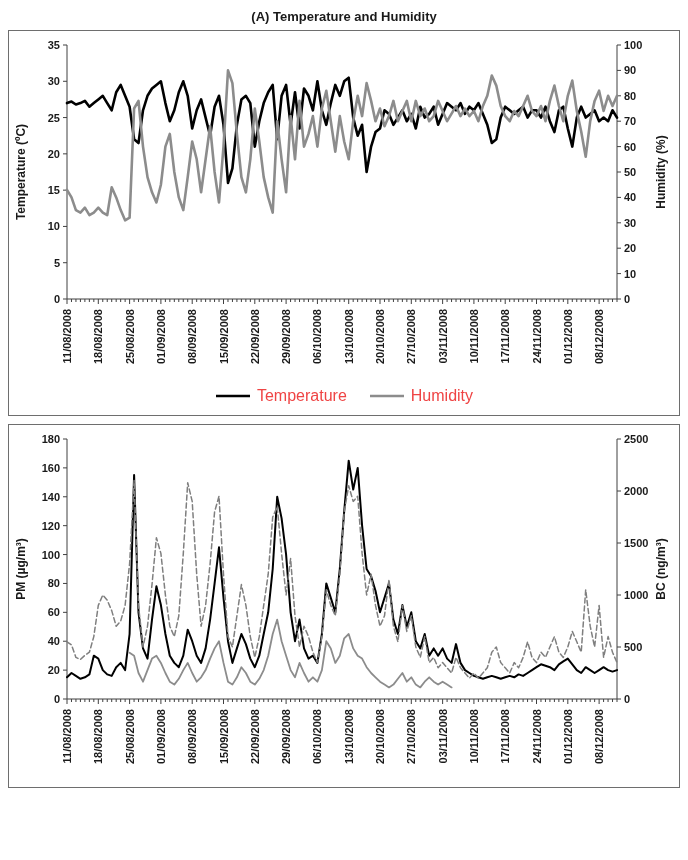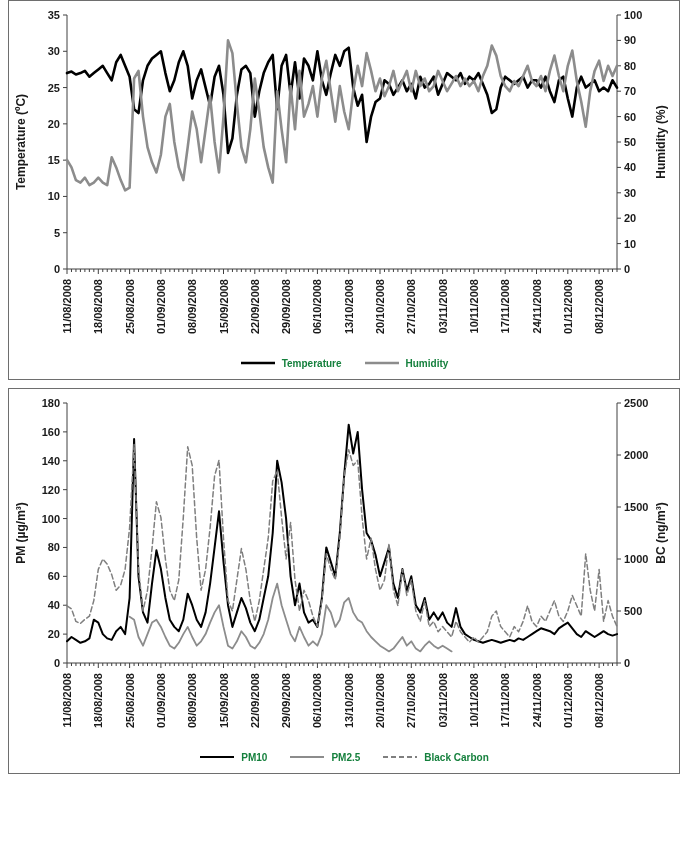--- a/index.html
+++ b/index.html
@@ -25,30 +25,31 @@
   }
   .legend {
     display: flex;
     justify-content: center;
     align-items: center;
     gap: 22px;
     padding: 0 0 10px 0;
   }
   .legend-item { display: flex; align-items: center; gap: 6px; }
   .legend-label {
-    font-size: 10px;
-    font-weight: bold;
-    color: #15803d;
+    font-size: 16px;
+    font-weight: normal;
+    color: #ef4444;
   }
   svg text { font-family: "Liberation Sans", sans-serif; }
 </style>
 </head>
 <body>
 
 <div class="chart-block">
+  <div class="chart-title">(A) Temperature and Humidity</div>
   <div class="panel">
     <svg id="chart-0" width="668" height="352">
         <line x1="58" y1="14" x2="58" y2="268" stroke="#404040"></line>
         <line x1="608" y1="14" x2="608" y2="268" stroke="#404040"></line>
         <line x1="58" y1="268" x2="608" y2="268" stroke="#404040"></line>
         <line x1="54" y1="268" x2="58" y2="268" stroke="#404040"></line>
         <text x="51" y="272" text-anchor="end" font-size="11" font-weight="bold" fill="#1a1a1a">0</text>
         <line x1="54" y1="231.71428571428572" x2="58" y2="231.71428571428572" stroke="#404040"></line>
         <text x="51" y="235.71428571428572" text-anchor="end" font-size="11" font-weight="bold" fill="#1a1a1a">5</text>
         <line x1="54" y1="195.42857142857144" x2="58" y2="195.42857142857144" stroke="#404040"></line>
@@ -428,34 +429,14 @@
         <line x1="594.5853658536586" y1="274" x2="594.5853658536586" y2="277" stroke="#404040"></line>
         <line x1="599.0569105691058" y1="274" x2="599.0569105691058" y2="277" stroke="#404040"></line>
         <line x1="603.5284552845528" y1="274" x2="603.5284552845528" y2="277" stroke="#404040"></line>
         <line x1="608" y1="274" x2="608" y2="277" stroke="#404040"></line>
         <text x="16" y="144" text-anchor="middle" font-size="12" font-weight="bold" fill="#1a1a1a" transform="rotate(-90 16 144)">PM (µg/m³)</text>
         <text x="656" y="144" text-anchor="middle" font-size="12" font-weight="bold" fill="#1a1a1a" transform="rotate(-90 656 144)">BC (ng/m³)</text>
         <path d="M58.0 252.3L62.5 248.0L66.9 250.9L71.4 253.8L75.9 252.3L80.4 249.4L84.8 230.7L89.3 233.6L93.8 245.1L98.2 249.4L102.7 250.9L107.2 242.2L111.7 237.9L116.1 245.1L120.6 209.0L125.1 50.1L129.5 187.3L134.0 223.4L138.5 233.6L143.0 194.6L147.4 161.3L151.9 180.1L156.4 209.0L160.8 230.7L165.3 237.9L169.8 242.2L174.3 230.7L178.7 204.7L183.2 216.2L187.7 230.7L192.1 237.9L196.6 223.4L201.1 194.6L205.6 158.4L210.0 122.3L214.5 172.9L219.0 216.2L223.4 237.9L227.9 223.4L232.4 209.0L236.9 219.1L241.3 233.6L245.8 242.2L250.3 230.7L254.7 209.0L259.2 187.3L263.7 144.0L268.2 71.8L272.6 93.4L277.1 129.6L281.6 187.3L286.0 216.2L290.5 194.6L295.0 223.4L299.5 233.6L303.9 230.7L308.4 237.9L312.9 209.0L317.3 158.4L321.8 172.9L326.3 187.3L330.8 144.0L335.2 86.2L339.7 35.7L344.2 64.6L348.7 42.9L353.1 100.7L357.6 144.0L362.1 151.2L366.5 165.7L371.0 187.3L375.5 172.9L380.0 158.4L384.4 194.6L388.9 209.0L393.4 180.1L397.8 201.8L402.3 187.3L406.8 216.2L411.3 223.4L415.7 209.0L420.2 230.7L424.7 223.4L429.1 230.7L433.6 223.4L438.1 233.6L442.6 237.9L447.0 219.1L451.5 237.9L456.0 245.1L460.4 248.0L464.9 250.9L469.4 252.3L473.9 253.8L478.3 252.3L482.8 250.9L487.3 252.3L491.7 253.8L496.2 252.3L500.7 250.9L505.2 252.3L509.6 249.4L514.1 250.9L518.6 248.0L523.0 245.1L527.5 242.2L532.0 239.3L536.5 240.8L540.9 242.2L545.4 245.1L549.9 239.3L554.3 236.4L558.8 233.6L563.3 239.3L567.8 245.1L572.2 248.0L576.7 242.2L581.2 245.1L585.6 248.0L590.1 245.1L594.6 242.2L599.1 245.1L603.5 246.6L608.0 245.1" fill="none" stroke="#000000" stroke-width="2" stroke-linejoin="round" stroke-linecap="round"></path>
         <path d="M120.6 227.8L125.1 230.7L129.5 248.0L134.0 256.7L138.5 245.1L143.0 233.6L147.4 230.7L151.9 237.9L156.4 248.0L160.8 256.7L165.3 259.6L169.8 253.8L174.3 245.1L178.7 237.9L183.2 248.0L187.7 256.7L192.1 252.3L196.6 245.1L201.1 233.6L205.6 223.4L210.0 216.2L214.5 237.9L219.0 256.7L223.4 259.6L227.9 252.3L232.4 242.2L236.9 248.0L241.3 256.7L245.8 259.6L250.3 253.8L254.7 245.1L259.2 230.7L263.7 209.0L268.2 194.6L272.6 216.2L277.1 230.7L281.6 245.1L286.0 252.3L290.5 237.9L295.0 248.0L299.5 256.7L303.9 252.3L308.4 256.7L312.9 245.1L317.3 216.2L321.8 223.4L326.3 237.9L330.8 230.7L335.2 213.3L339.7 209.0L344.2 223.4L348.7 230.7L353.1 233.6L357.6 242.2L362.1 248.0L366.5 252.3L371.0 256.7L375.5 259.6L380.0 262.4L384.4 259.6L388.9 253.8L393.4 248.0L397.8 256.7L402.3 252.3L406.8 259.6L411.3 262.4L415.7 256.7L420.2 252.3L424.7 256.7L429.1 259.6L433.6 256.7L438.1 259.6L442.6 262.4" fill="none" stroke="#8c8c8c" stroke-width="1.8" stroke-linejoin="round" stroke-linecap="round"></path>
         <path d="M58.0 216.8L62.5 219.9L66.9 232.4L71.4 234.5L75.9 230.3L80.4 227.2L84.8 211.6L89.3 180.4L93.8 170.0L98.2 175.2L102.7 185.6L107.2 201.2L111.7 196.0L116.1 180.4L120.6 138.8L125.1 55.6L129.5 180.4L134.0 222.0L138.5 201.2L143.0 159.6L147.4 112.8L151.9 128.4L156.4 170.0L160.8 201.2L165.3 211.6L169.8 190.8L174.3 128.4L178.7 57.7L183.2 76.4L187.7 149.2L192.1 201.2L196.6 180.4L201.1 138.8L205.6 86.8L210.0 71.2L214.5 149.2L219.0 211.6L223.4 222.0L227.9 190.8L232.4 159.6L236.9 180.4L241.3 211.6L245.8 232.4L250.3 211.6L254.7 180.4L259.2 149.2L263.7 92.0L268.2 81.6L272.6 128.4L277.1 170.0L281.6 133.6L286.0 190.8L290.5 222.0L295.0 201.2L299.5 211.6L303.9 227.2L308.4 237.6L312.9 211.6L317.3 164.8L321.8 180.4L326.3 190.8L330.8 149.2L335.2 86.8L339.7 60.8L344.2 76.4L348.7 71.2L353.1 128.4L357.6 170.0L362.1 149.2L366.5 180.4L371.0 201.2L375.5 190.8L380.0 154.4L384.4 201.2L388.9 216.8L393.4 180.4L397.8 206.4L402.3 190.8L406.8 222.0L411.3 232.4L415.7 211.6L420.2 237.6L424.7 232.4L429.1 242.8L433.6 237.6L438.1 242.8L442.6 248.0L447.0 232.4L451.5 242.8L456.0 248.0L460.4 253.2L464.9 248.0L469.4 253.2L473.9 248.0L478.3 242.8L482.8 227.2L487.3 222.0L491.7 237.6L496.2 242.8L500.7 248.0L505.2 237.6L509.6 242.8L514.1 232.4L518.6 216.8L523.0 232.4L527.5 237.6L532.0 227.2L536.5 232.4L540.9 222.0L545.4 211.6L549.9 227.2L554.3 232.4L558.8 222.0L563.3 206.4L567.8 216.8L572.2 227.2L576.7 164.8L581.2 201.2L585.6 222.0L590.1 180.4L594.6 232.4L599.1 211.6L603.5 227.2L608.0 237.6" fill="none" stroke="#7f7f7f" stroke-width="1.5" stroke-linejoin="round" stroke-linecap="round" stroke-dasharray="5 3"></path>
       </svg>
-    <div class="legend">
-      <div class="legend-item">
-        <svg class="legend-swatch" width="36" height="12">
-            <line x1="1" y1="6" x2="35" y2="6" stroke="#000000" stroke-width="2.2"></line>
-          </svg>
-        <span class="legend-label">PM10</span>
-      </div>
-      <div class="legend-item">
-        <svg class="legend-swatch" width="36" height="12">
-            <line x1="1" y1="6" x2="35" y2="6" stroke="#8c8c8c" stroke-width="2.2"></line>
-          </svg>
-        <span class="legend-label">PM2.5</span>
-      </div>
-      <div class="legend-item">
-        <svg class="legend-swatch" width="36" height="12">
-            <line x1="1" y1="6" x2="35" y2="6" stroke="#7f7f7f" stroke-width="2.2" stroke-dasharray="5 3"></line>
-          </svg>
-        <span class="legend-label">Black Carbon</span>
-      </div>
-    </div>
   </div>
 </div>
 
 </body></html>

